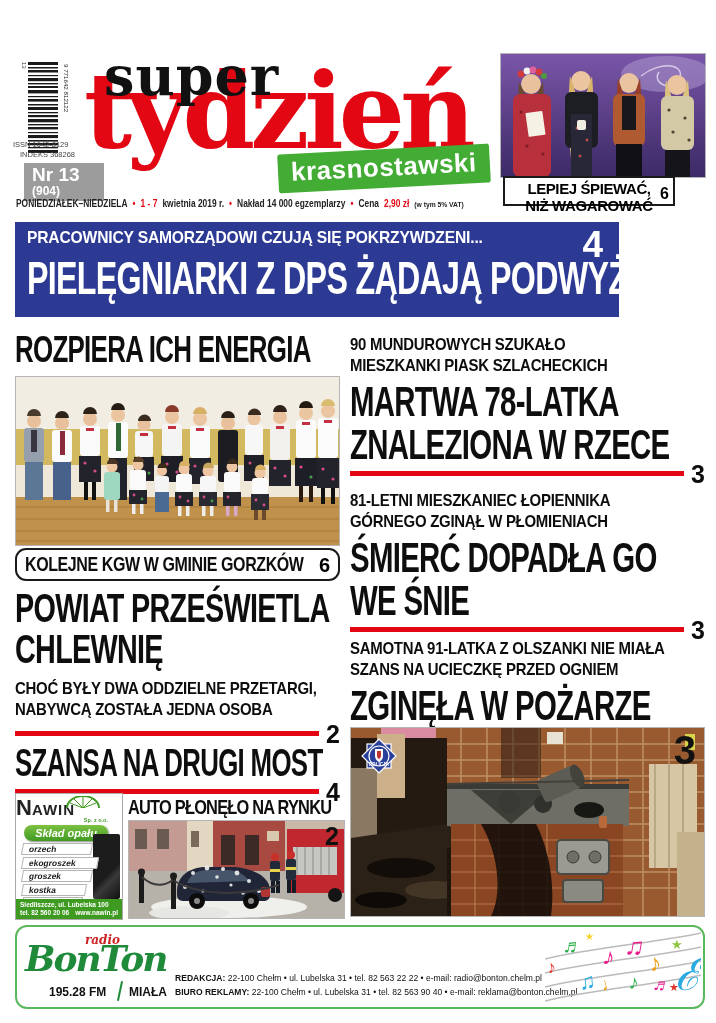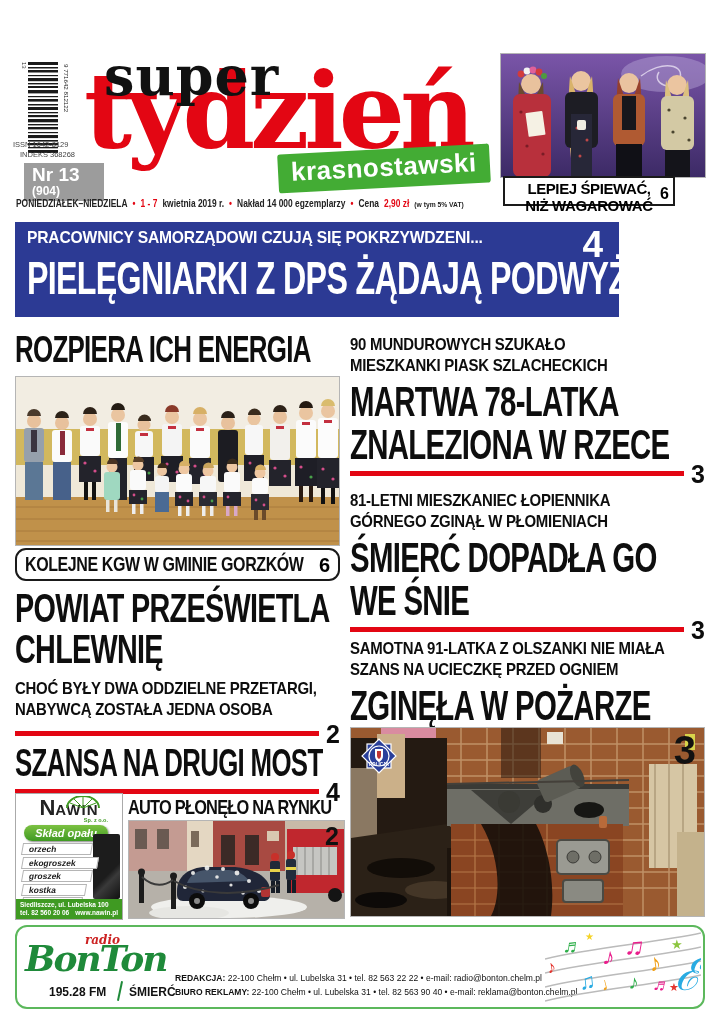--- a/index.html
+++ b/index.html
@@ -338,21 +338,21 @@
   <div class="abs rule" style="left:15px;top:780px;width:325px;">
     <div class="bar"></div>
     <div class="pg">4</div>
   </div>
 
   <div class="abs" style="left:15px;top:793px;width:108px;height:127px;border:1px solid #aaa;box-sizing:border-box;background:#fff;overflow:hidden;">
     <svg class="abs" style="left:50px;top:2px;" width="34" height="12" viewBox="0 0 34 12">
       <path d="M1,12 A16,12 0 0 1 33,12" fill="none" stroke="#3f9a22" stroke-width="2"></path>
       <path d="M17,12 L17,1 M17,12 L8,3 M17,12 L26,3 M17,12 L4,7 M17,12 L30,7" stroke="#3f9a22" stroke-width="1" fill="none"></path>
     </svg>
-    <div style="text-align:center;margin-top:4px;line-height:20px;white-space:nowrap;">
+    <div style="margin-top:4px;line-height:20px;white-space:nowrap;">
       <span style="font-size:22px;font-weight:bold;color:#222;">N</span><span style="font-size:15px;font-weight:bold;color:#222;letter-spacing:1px;">AWIN</span>
     </div>
     <div style="text-align:right;padding-right:14px;font-size:5.5px;color:#3f9a22;font-weight:bold;margin-top:-3px;">Sp. z o.o.</div>
     <div style="width:84px;margin:2px 0 2px 8px;background:linear-gradient(#7cc142,#3f9a22);border-radius:9px;
          color:#fff;font-size:11px;font-weight:bold;font-style:italic;text-align:center;padding:2px 0;box-shadow:1px 1px 2px #888;">Skład opału</div>
     <div class="abs" style="right:2px;top:40px;width:27px;height:65px;
          background:linear-gradient(135deg,#1c1c1c 60%,#3a3a3a 70%,#101010);border-radius:2px;"></div>
     <div style="margin-left:6px;">
       <div style="width:56px;transform:skewX(-10deg);background:#fff;border:1px solid #b5b5b5;font-size:8.5px;font-weight:bold;color:#222;padding:0 6px;margin:1.5px 0;">orzech</div>
       <div style="width:62px;transform:skewX(-10deg);background:#fff;border:1px solid #b5b5b5;font-size:8.5px;font-weight:bold;color:#222;padding:0 6px;margin:1.5px 0;">ekogroszek</div>
@@ -563,21 +563,21 @@
 
   <div class="abs" style="left:15px;top:925px;width:690px;height:84px;border:2px solid #5cb85c;border-radius:12px;
        background:#fff;box-sizing:border-box;">
 
     <div class="abs" style="left:6px;top:2px;width:160px;height:78px;">
       <div class="abs" style="left:62px;top:4px;font-family:'DejaVu Serif','Liberation Serif',serif;
            font-style:italic;font-weight:bold;font-size:12px;color:#cc2222;">radio</div>
       <div class="abs" style="left:2px;top:8px;font-family:'DejaVu Serif','Liberation Serif',serif;
            font-style:italic;font-weight:bold;font-size:36px;color:#1f8a3a;letter-spacing:-2px;">BonTon</div>
       <div class="abs" style="left:26px;top:56px;font-size:12px;font-weight:bold;color:#111;">195.28 FM</div>
-      <div class="abs" style="left:106px;top:56px;font-size:12px;font-weight:bold;color:#111;">ŚMIERĆ</div>
+      <div class="abs" style="left:106px;top:56px;font-size:12px;font-weight:bold;color:#111;">MIAŁA</div>
       <div class="abs" style="left:96px;top:52px;width:2px;height:20px;background:#1f8a3a;transform:rotate(12deg);"></div>
     </div>
 
 
     <div class="abs" style="left:158px;top:44px;width:380px;">
       <div style="white-space:nowrap;transform:scaleX(0.9);transform-origin:0 0;font-size:9.5px;line-height:14px;color:#111;">
         <span style="font-weight:bold;">REDAKCJA:</span>
         <span>22-100 Chełm • ul. Lubelska 31 • tel. 82 563 22 22 • e-mail: radio@bonton.chelm.pl</span>
       </div>
       <div style="white-space:nowrap;transform:scaleX(0.9);transform-origin:0 0;font-size:9.5px;line-height:14px;color:#111;">

